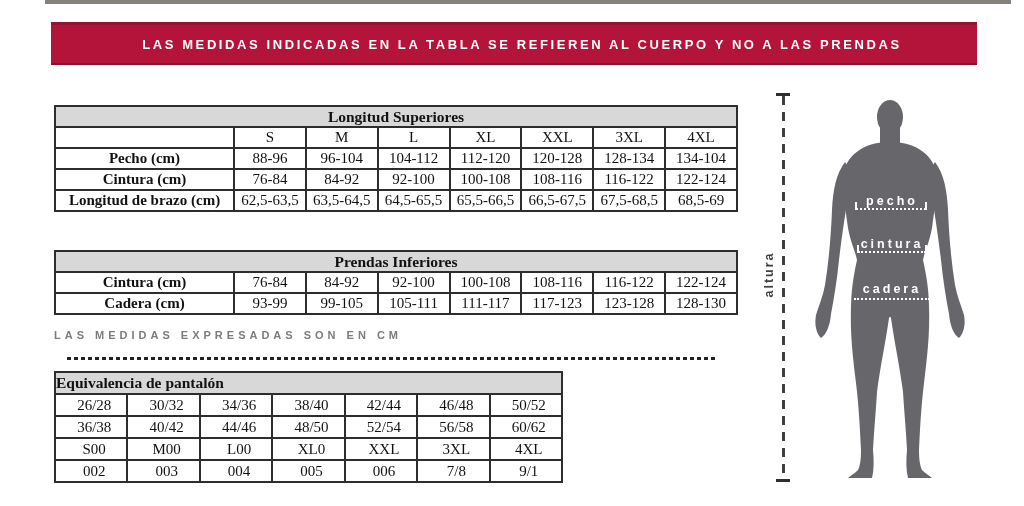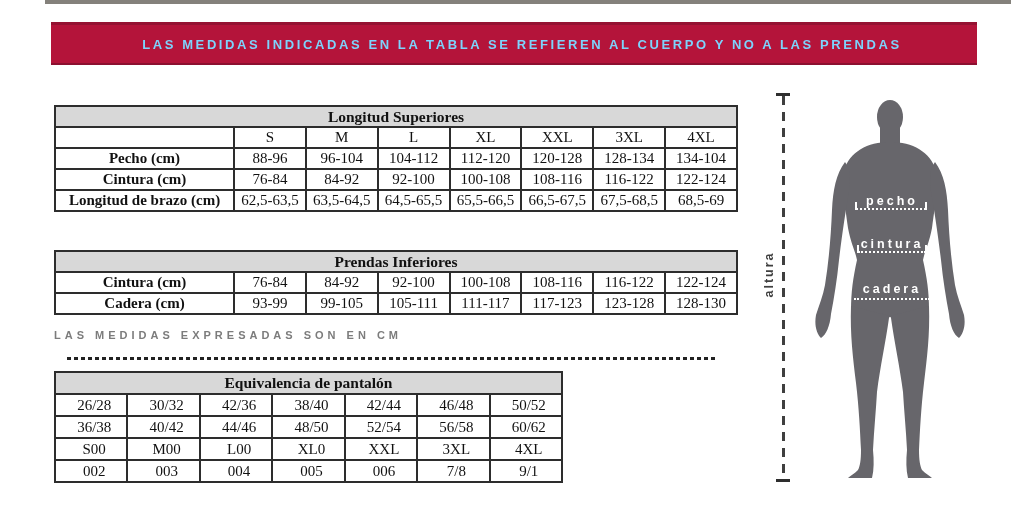--- a/index.html
+++ b/index.html
@@ -9,21 +9,21 @@
   }
   
   .top-strip{position:absolute;left:45px;top:0;width:966px;height:4px;background:#6f6b64;opacity:.85;}
   
   .banner{
     position:absolute;left:51px;top:22px;width:926px;height:43px;
     background:#b4143a;border-top:3px solid #951232;border-bottom:2px solid #8c1030;
     display:flex;align-items:center;justify-content:center;box-sizing:border-box;
   }
   .banner span{
-    color:#7dd3fc;font-family:"Liberation Sans",sans-serif;font-weight:bold;
+    color:#ffffff;font-family:"Liberation Sans",sans-serif;font-weight:bold;
     font-size:13px;letter-spacing:2.6px;white-space:nowrap;margin-left:16px;
   }
   
   table.t{position:absolute;border-collapse:collapse;table-layout:fixed;background:#fff;}
   table.t td{
     border:2px solid #2d2d2d;height:19px;text-align:center;vertical-align:middle;
     font-size:15px;color:#111;padding:0;overflow:hidden;white-space:nowrap;
   }
   table.t tr.title td{background:#d8d8d8;font-weight:bold;font-size:15.5px;}
   table.t td.lbl{font-weight:bold;}
@@ -36,21 +36,21 @@
     font-family:"Liberation Sans",sans-serif;font-weight:bold;font-size:11px;
     letter-spacing:4px;color:#7c7c7c;
   }
   .divider{
     position:absolute;left:67px;top:357px;width:651px;height:3px;
     background:repeating-linear-gradient(90deg,#222 0 4px,transparent 4px 7px);
   }
   
   table.pants{left:54px;top:371px;width:509px;}
   table.pants td{text-align:center;padding-left:6px;height:20px;}
-  table.pants tr.title td{text-align:center;padding-left:0;}
+  table.pants tr.title td{text-align:left;padding-left:0;}
   
   .altura-line{
     position:absolute;left:782px;top:96px;width:3px;height:384px;
     background:repeating-linear-gradient(180deg,#3f3f3f 0 9px,transparent 9px 16px);
   }
   .altura-cap{position:absolute;left:776px;width:14px;height:3px;background:#2e2e2e;}
   .altura-cap.top{top:93px;} .altura-cap.bottom{top:479px;}
   .altura-label{
     position:absolute;left:739px;top:267px;width:60px;height:15px;
     transform:rotate(-90deg);text-align:center;
@@ -186,21 +186,21 @@
 <div class="divider"></div>
 
 <table class="t pants">
   <tbody>
       <tr class="title">
     <td colspan="7">Equivalencia de pantalón</td>
   </tr>
   <tr>
     <td>26/28</td>
     <td>30/32</td>
-    <td>42/36</td>
+    <td>34/36</td>
     <td>38/40</td>
     <td>42/44</td>
     <td>46/48</td>
     <td>50/52</td>
   </tr>
   <tr>
     <td>36/38</td>
     <td>40/42</td>
     <td>44/46</td>
     <td>48/50</td>

